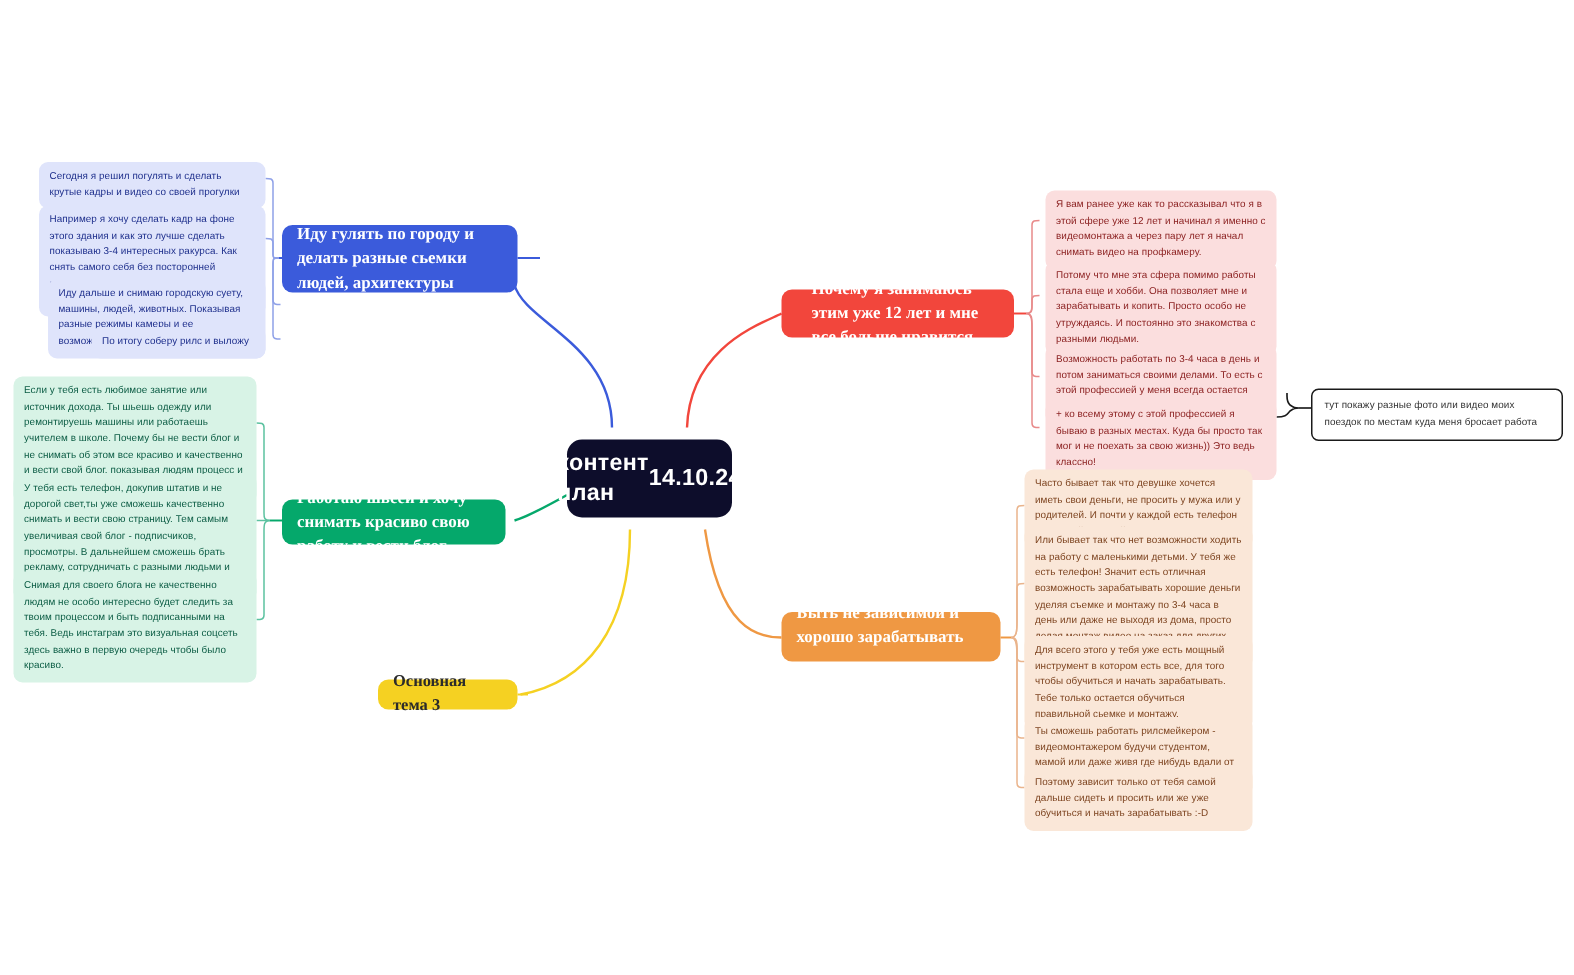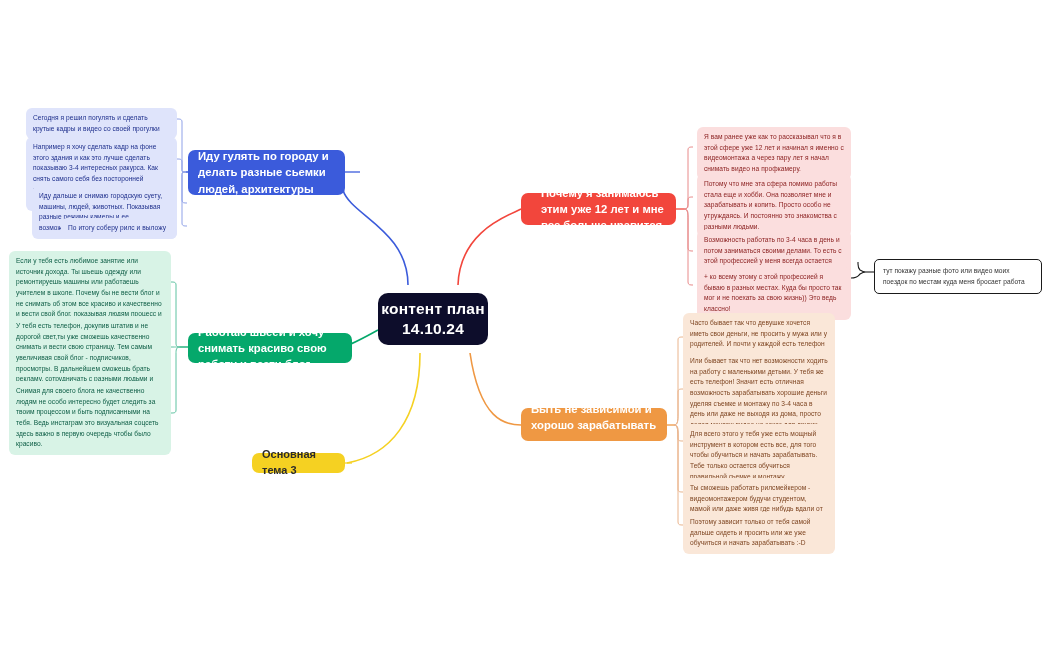--- a/index.html
+++ b/index.html
@@ -26,38 +26,39 @@
     border-radius: 7px;
     z-index: 3;
   }
 
   
   .root {
     background: #0d0d2b;
     color: #ffffff;
     border-radius: 10px;
     display: flex;
-    flex-direction: column;
+    flex-direction: row;
     align-items: center;
     justify-content: center;
     font-size: 15.5px;
     font-weight: 700;
     line-height: 1.3;
     letter-spacing: .2px;
   }
 
   
   .branch {
     color: #ffffff;
     font-size: 11.3px;
     font-weight: 700;
     line-height: 1.42;
     padding: 8px 10px;
     display: flex;
     align-items: center;
+    font-family: Liberation Serif, serif;
   }
   .branch.blue   { background: #3b5bdb; }
   .branch.green  { background: #05a86b; }
   .branch.red    { background: #f2463c; }
   .branch.orange { background: #ef9843; align-items: flex-end; }
   .branch.yellow {
     background: #f5d122;
     color: #2b2b2b;
     font-weight: 600;
     font-size: 11px;
@@ -143,21 +144,21 @@
   </div>
 
   <div class="node leaf blue" style="left:26px; top:108px; width:151px;">Сегодня я решил погулять и сделать крутые кадры и видео со своей прогулки</div>
 
   <div class="node leaf blue" style="left:26px; top:137px; width:151px;">Например я хочу сделать кадр на фоне этого здания и как это лучше сделать показываю 3-4 интересных ракурса. Как снять самого себя без посторонней помощи тут уже показываю куда и как ставить телефон и т д</div>
 
   <div class="node leaf blue" style="left:32px; top:186px; width:145px;">Иду дальше и снимаю городскую суету, машины, людей, животных. Показывая разные режимы камеры и ее возможности</div>
 
   <div class="node leaf blue" style="left:61px; top:218px; width:116px;">По итогу соберу рилс и выложу</div>
 
-  <div class="node branch green" style="left:188px; top:333px; width:164px; height:30px;">
+  <div class="node branch green" style="left:188px; top:333px; width:149px; height:30px;">
     <span>Работаю швеей и хочу снимать красиво свою работу и вести блог</span>
   </div>
 
   <div class="node leaf green" style="left:9px; top:251px; width:162px;">Если у тебя есть любимое занятие или источник дохода. Ты шьешь одежду или ремонтируешь машины или работаешь учителем в школе. Почему бы не вести блог и не снимать об этом все красиво и качественно и вести свой блог. показывая людям процесс и этапы работы.</div>
 
   <div class="node leaf green" style="left:9px; top:316px; width:162px;">У тебя есть телефон, докупив штатив и не дорогой свет,ты уже сможешь качественно снимать и вести свою страницу. Тем самым увеличивая свой блог - подписчиков, просмотры. В дальнейшем сможешь брать рекламу, сотрудничать с разными людьми и брендами. Обретешь популярность.</div>
 
   <div class="node leaf green" style="left:9px; top:381px; width:162px;">Снимая для своего блога не качественно людям не особо интересно будет следить за твоим процессом и быть подписанными на тебя. Ведь инстаграм это визуальная соцсеть здесь важно в первую очередь чтобы было красиво.</div>
 
   <div class="node branch yellow" style="left:252px; top:453px; width:93px; height:20px;">

